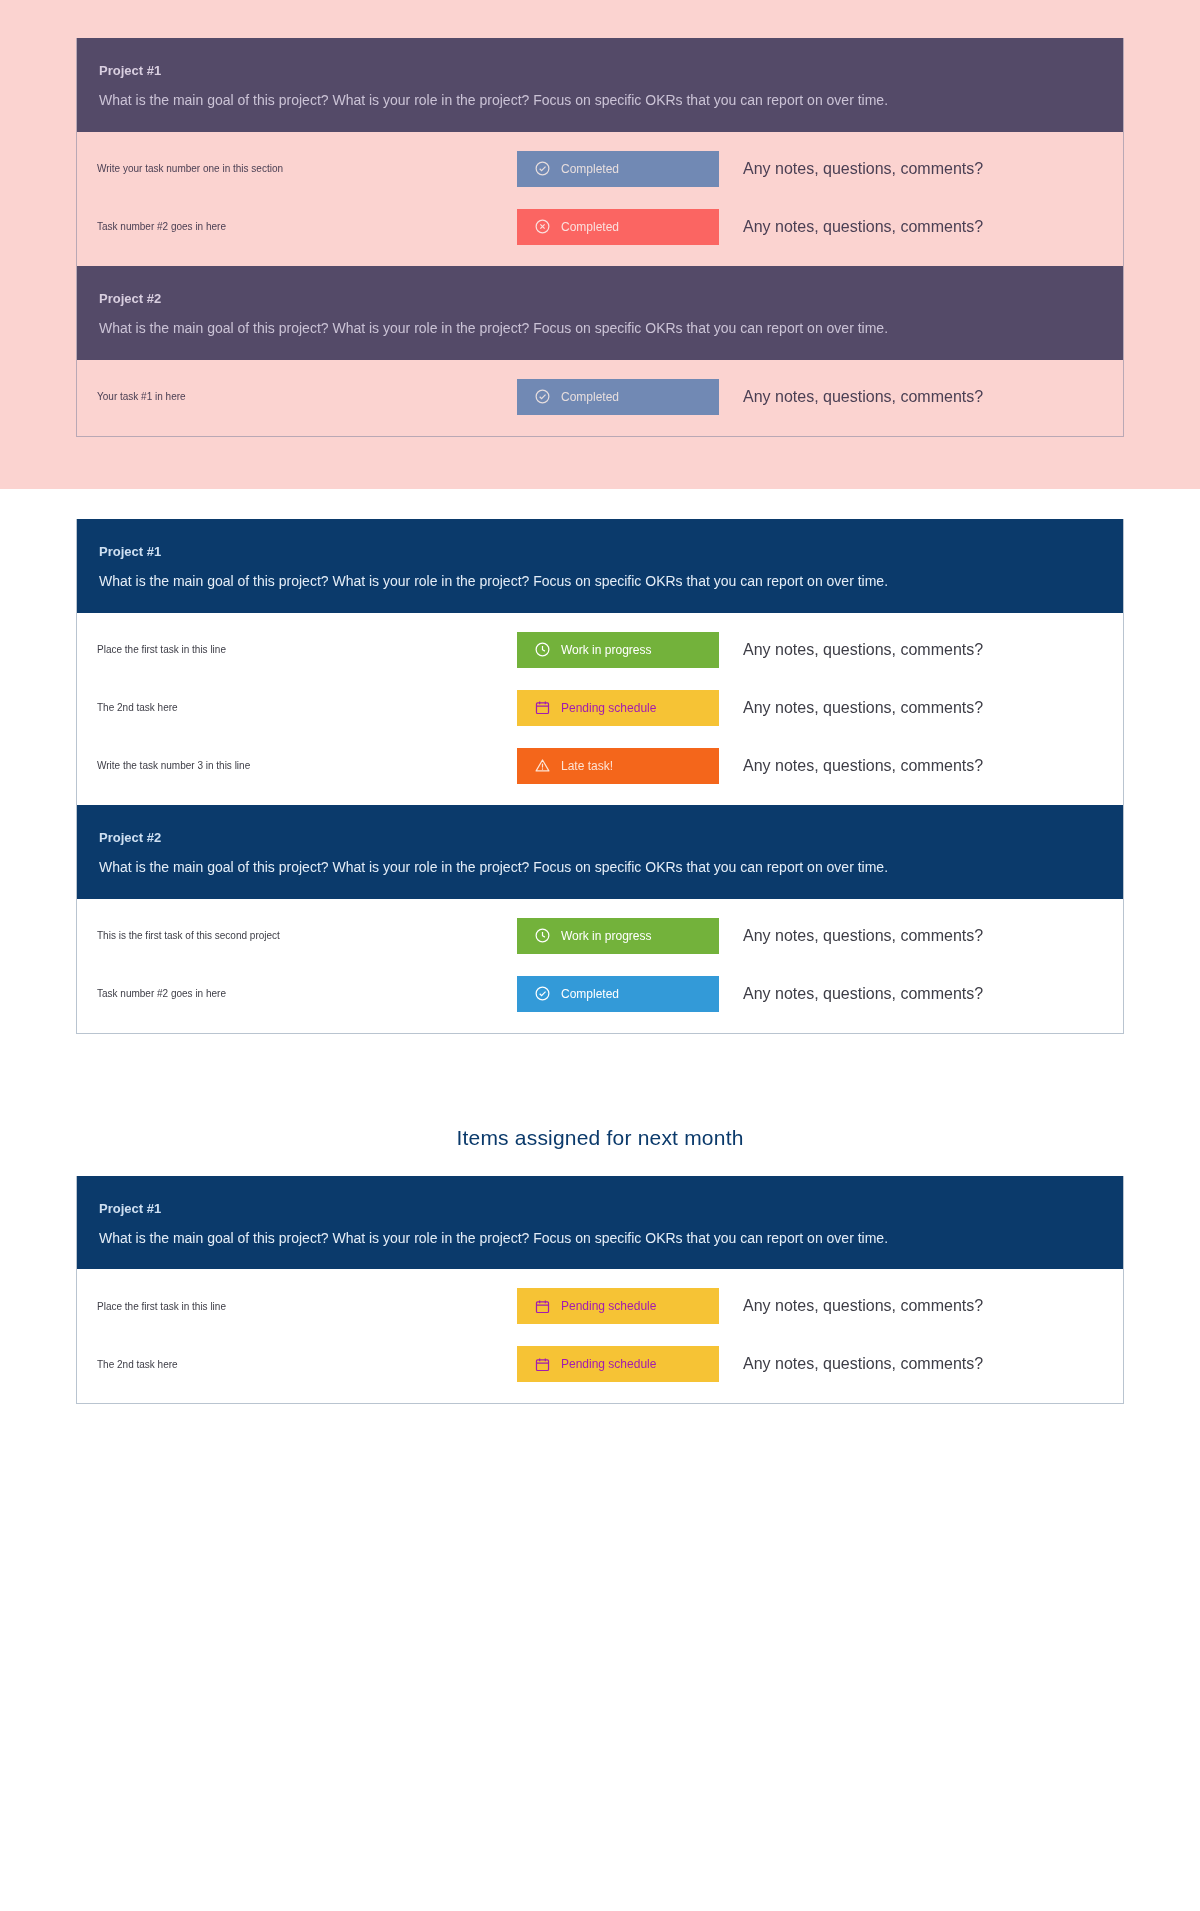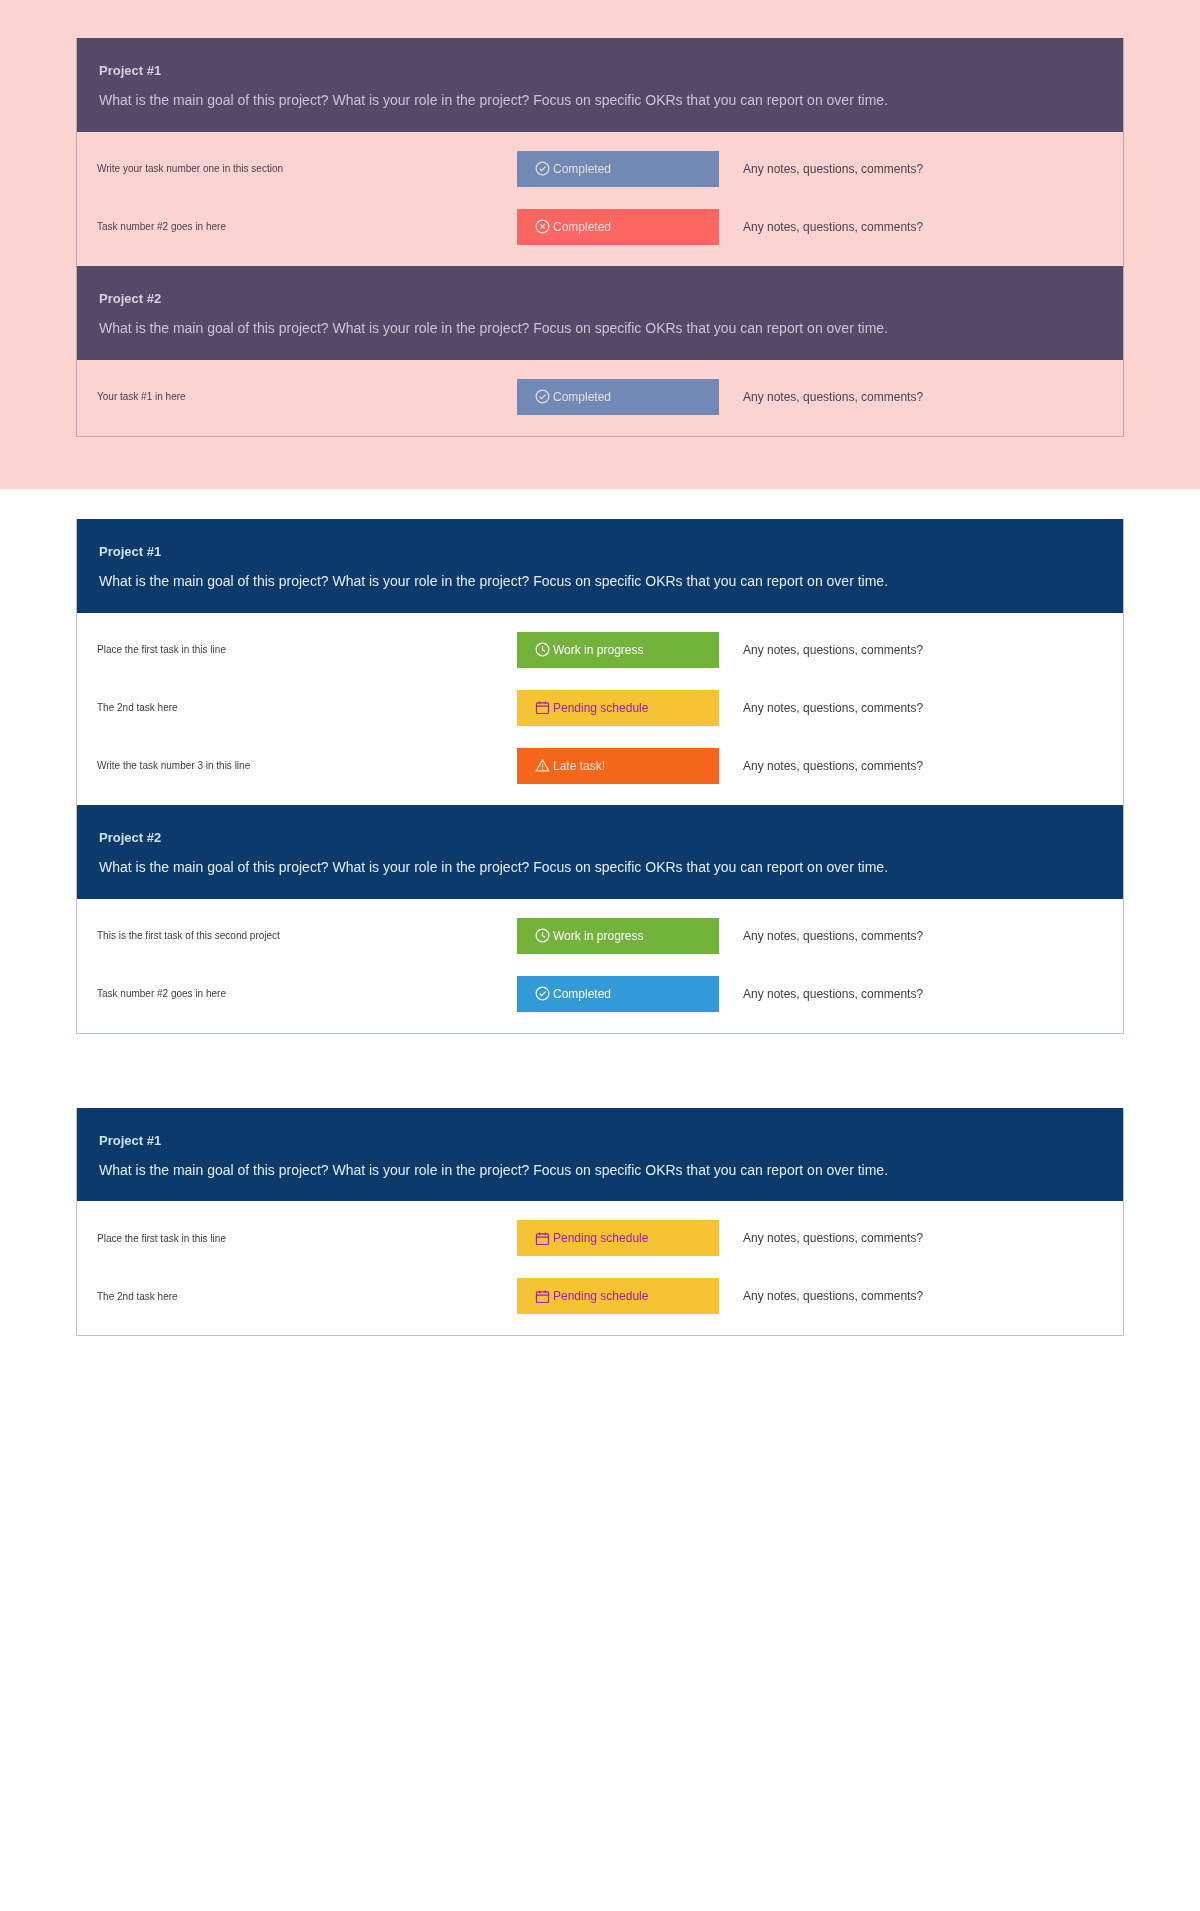--- a/index.html
+++ b/index.html
@@ -72,41 +72,41 @@
     color: #3d3d46;
     padding-right: 14px;
   }
   .task-label-dark { color: #4a3f53; }
 
   .badge {
     flex: 0 0 202px;
     height: 36px;
     display: flex;
     align-items: center;
-    gap: 2px;
+    gap: 10px;
     padding-left: 17px;
     font-size: 12px;
     color: #ffffff;
   }
   .badge .ico { width: 17px; height: 17px; display: block; flex: 0 0 17px; }
   .badge .ico svg { width: 17px; height: 17px; display: block; }
   .badge-label { line-height: 1; }
 
   
   .bg-completed-muted { background: #7189b4; color: #e7dede; }
   .bg-rejected-muted  { background: #fb6562; color: #fbe0de; }
   
   .bg-progress   { background: #73b23b; }
   .bg-pending    { background: #f6c335; color:#a21caf; }
   .bg-late       { background: #f4661b; color:#fde3d4; }
   .bg-completed  { background: #339ad8; }
 
   .task-note {
     flex: 1 1 auto;
-    font-size: 12px;
+    font-size: 16px;
     color: #3d3d46;
     padding-left: 24px;
   }
   .task-note-dark { color: #4a3f53; }
 </style>
 </head>
 <body>
 
 <div class="page">
 
@@ -250,20 +250,21 @@
             <span class="badge-label">Completed</span>
           </div>
           <div class="task-note">Any notes, questions, comments?</div>
         </div>
       </div>
 
     </div>
   </div>
 
   <div class="section section-next">
+    <div class="section-title title-navy">Items assigned for next month</div>
 
     <div class="card card-white">
       <div class="proj-head proj-head-navy">
         <div class="proj-name proj-name-navy">Project #1</div>
         <div class="proj-desc proj-desc-navy">What is the main goal of this project? What is your role in the project? Focus on specific OKRs that you can report on over time.</div>
       </div>
       <div class="task-body">
         <div class="task-row">
           <div class="task-label">Place the first task in this line</div>
           <div class="badge bg-pending">

